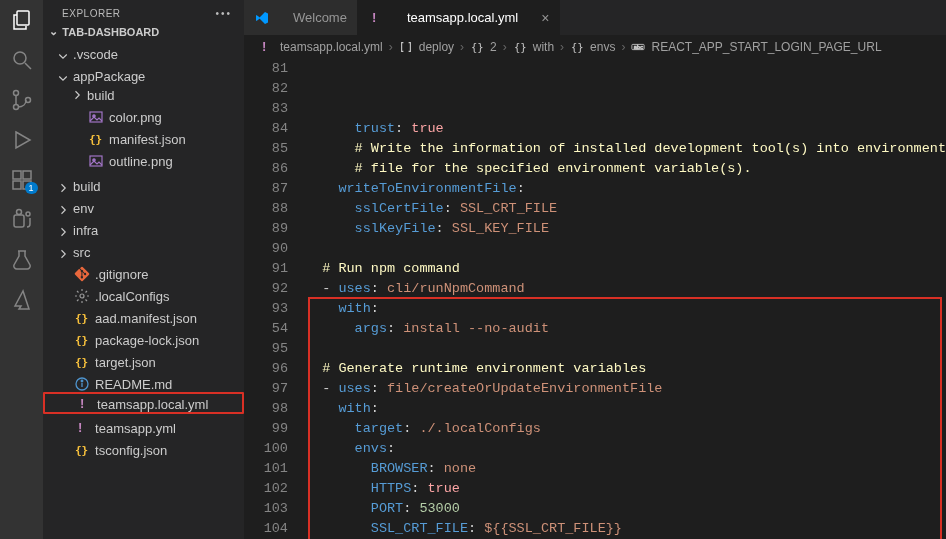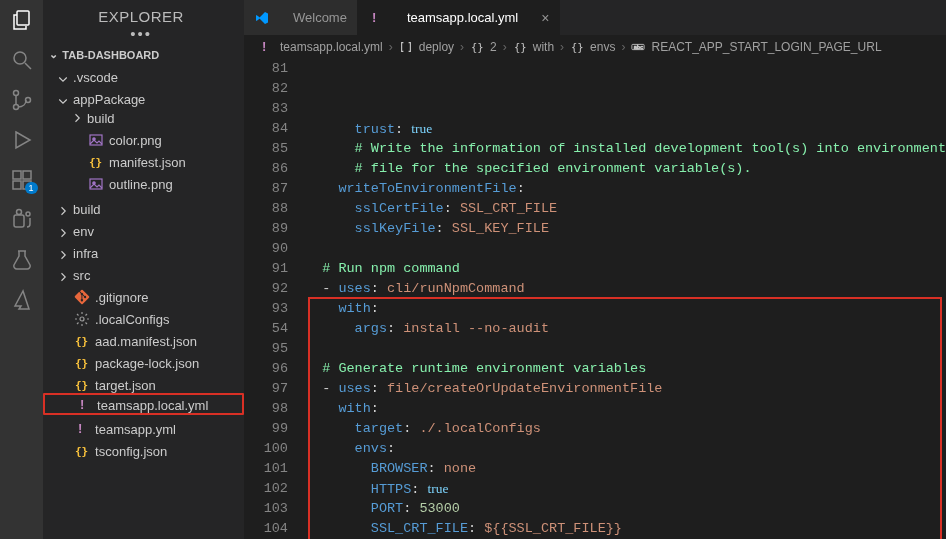--- a/index.html
+++ b/index.html
@@ -3,21 +3,21 @@
 <meta charset="utf-8">
 <style>
 * { margin: 0; padding: 0; box-sizing: border-box; }
 body { font-family: "Segoe UI", sans-serif; background: #1e1e1e; color: #cccccc; font-size: 13px; width: 946px; height: 539px; overflow: hidden; display: flex; }
 .activity-bar { width: 48px; background: #333333; display: flex; flex-direction: column; align-items: center; padding-top: 8px; gap: 16px; }
 .activity-bar .act-icon { width: 24px; height: 24px; display: flex; align-items: center; justify-content: center; color: #858585; cursor: pointer; position: relative; }
 .activity-bar .act-icon.active { color: #ffffff; }
 .activity-bar .act-icon.active::before { content:""; position:absolute; left:-12px; top:-4px; width:2px; height:32px; background:#fff; }
 .badge { position:absolute; bottom:-2px; right:-4px; background:#007acc; color:#fff; border-radius:8px; font-size:9px; padding:0 4px; line-height:12px; }
 .sidebar { width: 224px; background: #252526; display: flex; flex-direction: column; }
-.sidebar-header { display:flex; justify-content:space-between; align-items:center; padding: 8px 12px 4px 7px; font-size:15px; letter-spacing:0.5px; color:#bbbbbb;flex-direction:column; }
+.sidebar-header { display:flex; justify-content:space-between; align-items:center; padding: 8px 12px 4px 19px; font-size:10px; letter-spacing:0.5px; color:#bbbbbb; }
 .section-header { display:flex; align-items:center; padding:2px 6px; font-size:11px; font-weight:700; color:#cccccc; cursor:pointer; }
 .section-header .chev { margin-right:4px; }
 .tree { flex:1; overflow:auto; padding-bottom:8px; }
 .tree-item { display:flex; align-items:center; height:22px; padding-left:0; cursor:pointer; font-size:13px; color:#cccccc; white-space:nowrap; }
 .tree-item.selected { border:2px solid #d93025; border-radius:1px; }
 .tree-item .twisty { width:16px; text-align:center; color:#c5c5c5; }
 .tree-item .ficon { width:18px; display:inline-flex; justify-content:center; margin-right:4px; }
 .depth-1 { padding-left: 14px; align-items: flex-end; }
 .depth-2 { padding-left: 28px; }
 .editor { flex:1; display:flex; flex-direction:column; background:#1e1e1e; }
@@ -25,25 +25,25 @@
 .tab { display:flex; align-items:center; padding:0 10px; gap:23px; font-size:13px; color:#969696; background:#2d2d2d; border-right:1px solid #1e1e1e; cursor:pointer; }
 .tab.active { background:#1e1e1e; color:#ffffff; }
 .tab .close { color:#969696; font-size:14px; }
 .breadcrumb { display:flex; align-items:center; gap:6px; padding:4px 14px; font-size:12px; color:#a0a0a0; background:#1e1e1e; flex-wrap:nowrap; overflow:hidden; }
 .breadcrumb .sep { color:#666; }
 .code-area { flex:1; display:flex; font-family: Consolas, "Courier New", monospace; font-size:13.5px; line-height:20px; position:relative; overflow:hidden; }
 .gutter { width:62px; text-align:right; color:#858585; padding-right:18px; user-select:none; }
 .code { flex:1; white-space:pre; position:relative; }
 .ln { height:20px;text-align:right; }
 .cl { height:20px; }
-.c-comment { color:#86efac; }
+.c-comment { color:#fef9c3; }
 .c-key { color:#569cd6; }
 .c-val { color:#ce9178; }
 .c-punc { color:#d4d4d4; }
-.c-true { color:#7dd3fc;font-family:Liberation Serif, serif; }
+.c-true { color:#fca5a5; }
 .c-num { color:#b5cea8; }
 .red-box { position:absolute; border:2px solid #d93025; pointer-events:none; }
 svg { display:block; }
 </style>
 </head>
 <body>
 
 <div class="activity-bar">
   <div class="act-icon active">
       <svg width="24" height="24" viewBox="0 0 24 24" fill="none" stroke="currentColor" stroke-width="1.5">
@@ -235,20 +235,31 @@
         <span>package-lock.json</span>
       </div>
       <div class="tree-item depth-1">
         <span class="twisty"></span>
         <span class="ficon">
           <svg width="16" height="16" viewBox="0 0 16 16">
             <text x="1" y="12" font-size="11" font-family="monospace" fill="#f9c23c" font-weight="bold">{}</text>
           </svg>
         </span>
         <span>target.json</span>
+      </div>
+      <div class="tree-item depth-1">
+        <span class="twisty"></span>
+        <span class="ficon">
+          <svg width="16" height="16" viewBox="0 0 16 16" fill="none" stroke="#4e94ce" stroke-width="1.3">
+            <circle cx="8" cy="8" r="6"></circle>
+            <line x1="8" y1="7" x2="8" y2="11"></line>
+            <circle cx="8" cy="5" r="0.8" fill="#4e94ce"></circle>
+          </svg>
+        </span>
+        <span>README.md</span>
       </div>
       <div class="tree-item depth-1 selected">
         <span class="twisty"></span>
         <span class="ficon">
           <svg width="16" height="16" viewBox="0 0 16 16">
             <text x="4" y="12" font-size="13" font-family="sans-serif" fill="#c586c0" font-weight="bold">!</text>
           </svg>
         </span>
         <span>teamsapp.local.yml</span>
       </div>

